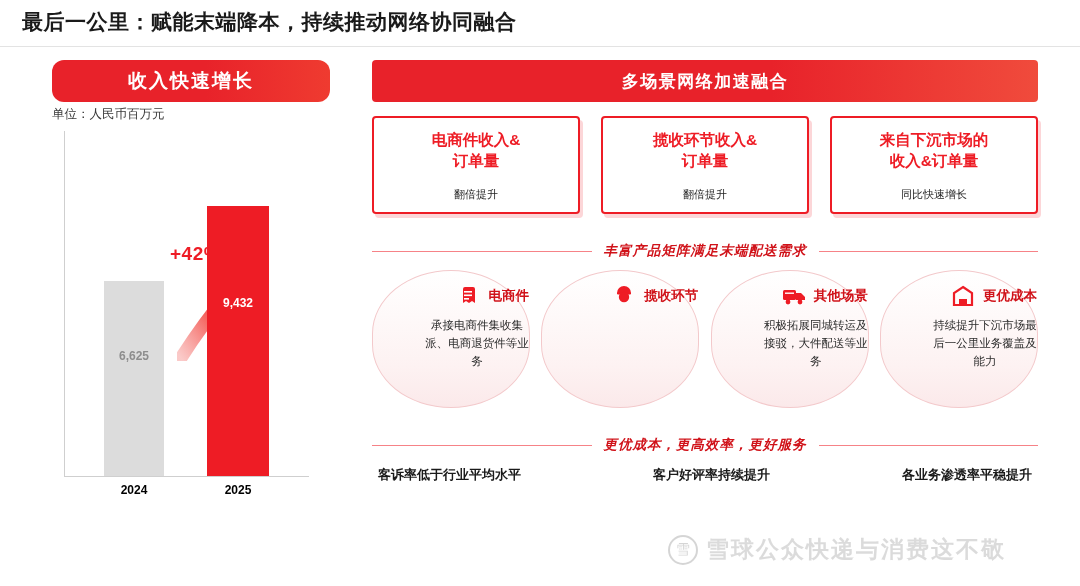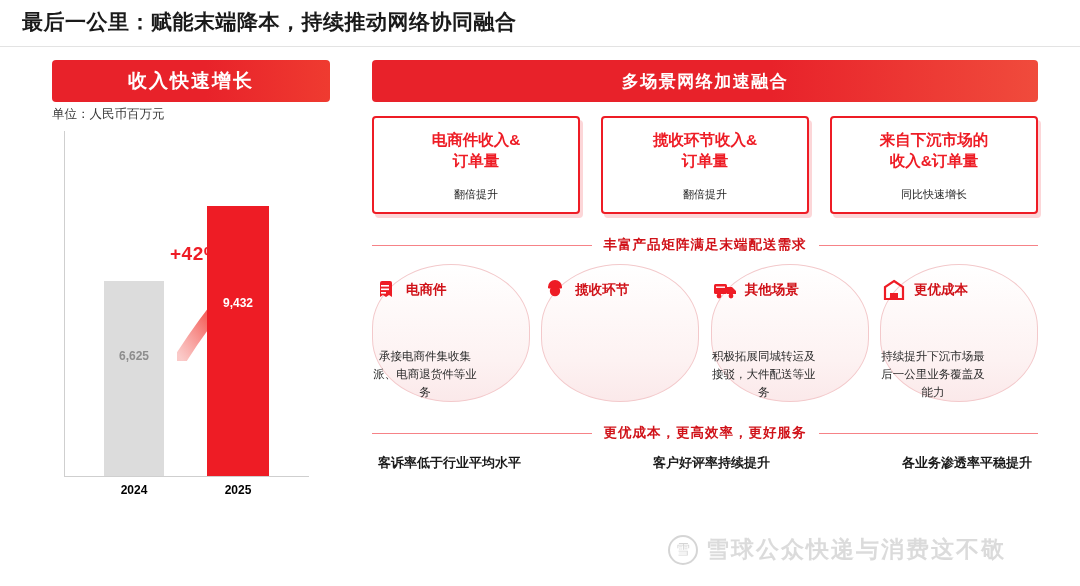--- a/index.html
+++ b/index.html
@@ -39,21 +39,21 @@
     left: 22px;
     top: 60px;
     width: 320px;
     height: 500px;
   }
   .red-pill {
     width: 278px;
     height: 42px;
     margin-left: 30px;
     background: linear-gradient(90deg, #e8222a 0%, #e8222a 55%, #ef3b30 100%);
-    border-radius: 4px;
+    border-radius: 12px;
     color: #fff;
     font-size: 19px;
     font-weight: bold;
     display: flex;
     align-items: center;
     justify-content: center;
     letter-spacing: 2px;
   }
   .unit-label {
     margin-top: 4px;
@@ -193,21 +193,22 @@
   .card-sub {
     margin-top: 16px;
     font-size: 11px;
     color: #1f1f1f;
     text-align: center;
   }
 
   .section-head {
     display: flex;
     align-items: center;
-    margin-top: 22px;
+    margin-top: 28px;
+    font-style: italic;
   }
   .section-head .line {
     flex: 1;
     height: 1px;
     background: #ee1c25;
     opacity: 0.55;
   }
   .section-head .txt {
     padding: 0 12px;
     font-size: 13.5px;
@@ -225,22 +226,21 @@
   .feature {
     width: 158px;
     height: 138px;
     border-radius: 50%/46%;
     border: 1px solid #f3c9cb;
     background: linear-gradient(180deg, #ffffff 0%, #fdf2f2 70%, #fbe9ea 100%);
     box-sizing: border-box;
     padding-top: 12px;
     display: flex;
     flex-direction: column;
-    align-items: flex-start;
-    gap: 37px;
+    align-items: flex-end;
   }
   .feature-head {
     display: flex;
     align-items: center;
     gap: 7px;
   }
   .feature-icon {
     width: 26px;
     height: 26px;
     display: flex;

